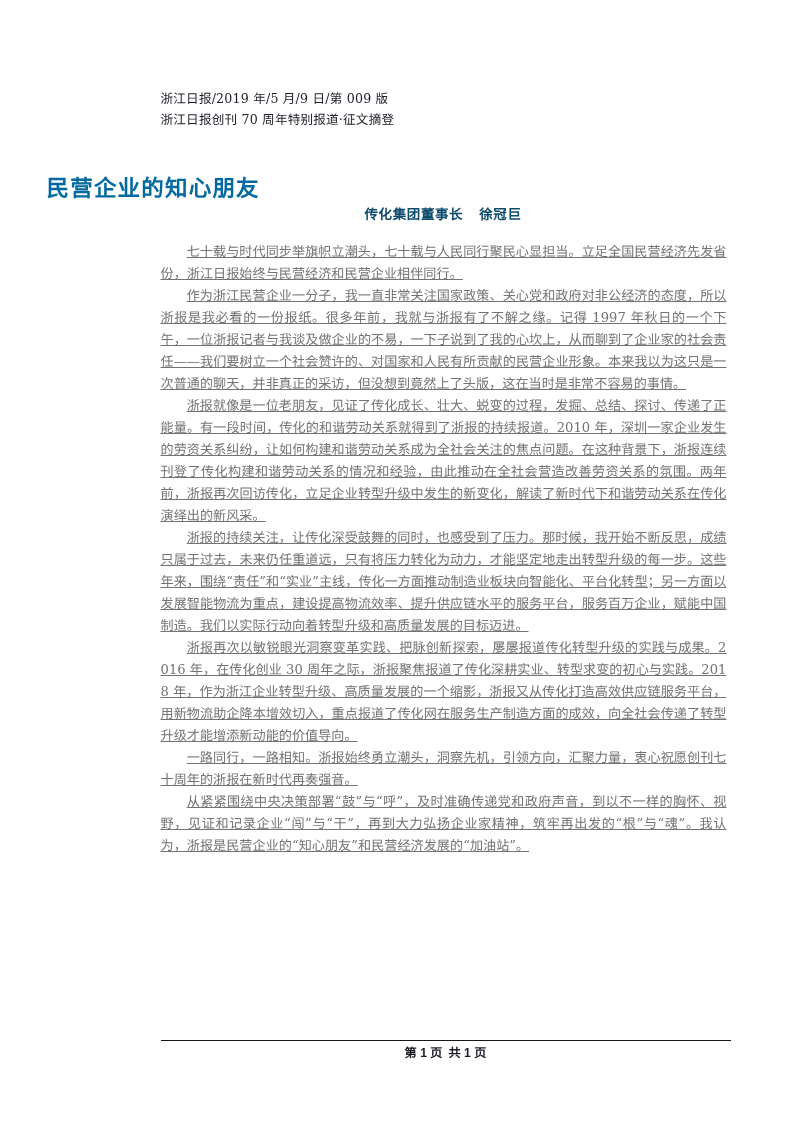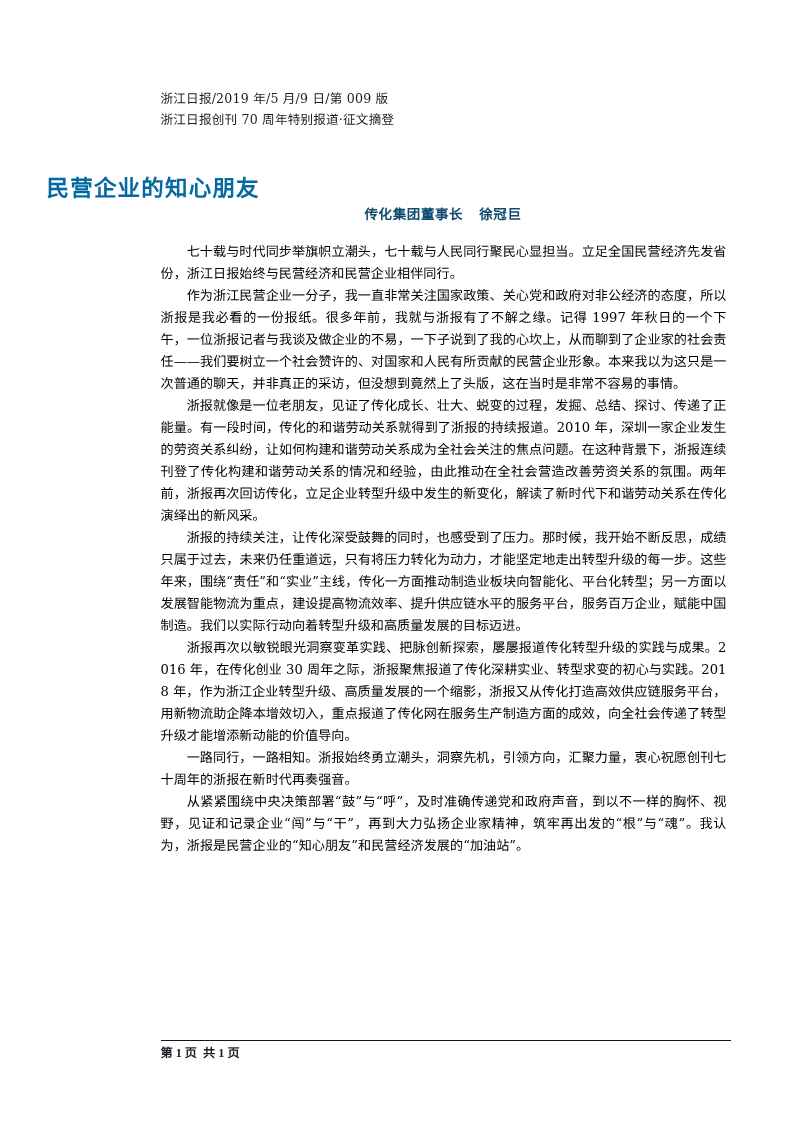--- a/index.html
+++ b/index.html
@@ -75,44 +75,45 @@
     position: absolute;
     left: 114px;
     top: 241px;
     width: 566px;
   }
   .body-text p {
     margin: 0;
     font-family: "DejaVu Serif", "Liberation Serif", serif;
     font-size: 13.1px;
     line-height: 22.0px;
-    color: #000000;
+    color: #737373;
     text-align: justify;
     text-justify: inter-character;
     text-indent: 2em;
     letter-spacing: 0.05px;
     word-break: break-all;
+    text-decoration: underline;
   }
 
   
   .footer-rule {
     position: absolute;
     left: 114px;
     top: 1040px;
     width: 570px;
     height: 0;
     border-top: 1.3px solid #15151c;
   }
   .page-number {
     position: absolute;
     left: 114px;
     top: 1043px;
     width: 570px;
-    text-align: left;
-    font-family: Liberation Serif, serif;
+    text-align: center;
+    font-family: Liberation Sans, sans-serif;
     font-size: 12.2px;
     line-height: 20px;
     font-weight: bold;
     color: #1c1c26;
   }
   .page-number .pn-gap { display: inline-block; width: 6px; }
 
   .copyright {
     position: absolute;
     left: 30px;

